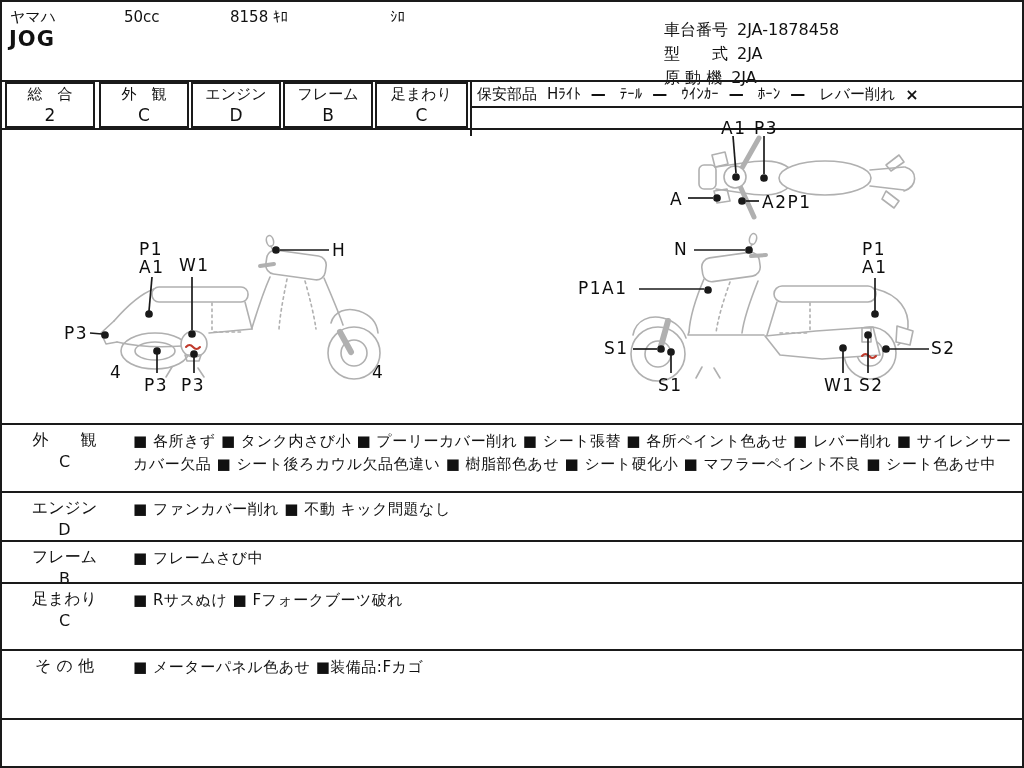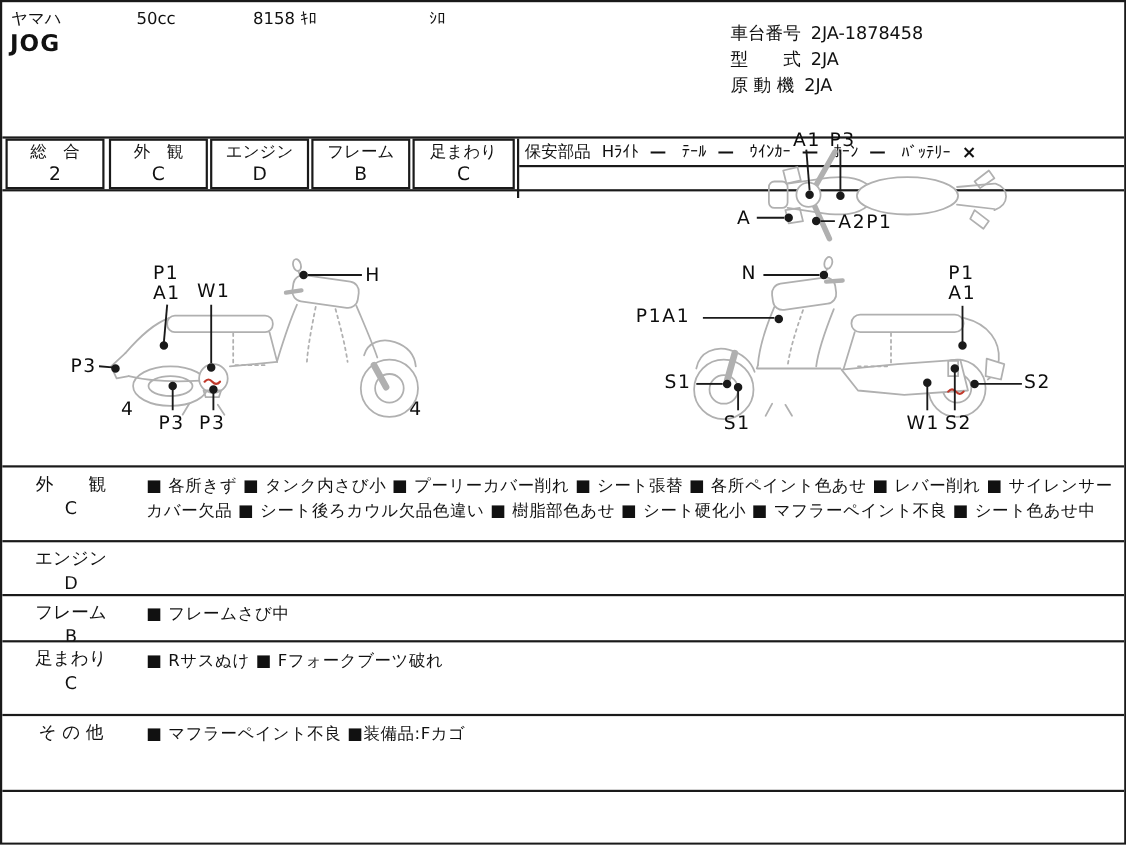--- a/index.html
+++ b/index.html
@@ -10,21 +10,21 @@
     color:#111;overflow:hidden;
   }
   
   .hdr-item{position:absolute;top:6px;font-size:15px;white-space:pre;}
   .model-name{position:absolute;left:7px;top:25px;font-size:21px;font-weight:600;letter-spacing:1px;}
   .hdr-right{position:absolute;left:662px;top:5px;font-size:16px;line-height:24px;margin-top:11px;}
   .hdr-right .lbl{display:inline-block;white-space:pre;}
   .hdr-right .val{margin-left:9px;white-space:pre;}
   
   .ratings{position:absolute;left:0;top:78px;width:1020px;height:50px;
-    border-top:2px solid #1a1a1a;border-bottom:2px solid #1a1a1a;box-sizing:border-box;margin-top:44px;}
+    border-top:2px solid #1a1a1a;border-bottom:2px solid #1a1a1a;box-sizing:border-box;}
   .grade-box{position:absolute;top:0;height:46px;border:2px solid #1a1a1a;box-sizing:border-box;
     text-align:center;}
   .grade-box .g-label{font-size:15px;margin-top:1px;white-space:pre;}
   .grade-box .g-value{font-size:17px;margin-top:1px;}
   .safety{position:absolute;left:468px;top:0;right:0;height:54px;border-left:2px solid #1a1a1a;box-sizing:border-box;}
   .safety-row1{height:24px;border-bottom:2px solid #1a1a1a;display:flex;align-items:center;
     font-size:15px;padding-left:5px;white-space:pre;}
   .safety-row1 .s-title{margin-right:10px;}
   .safety-item{display:flex;align-items:flex-end;margin-right:14px;}
   .safety-item .s-name{margin-right:10px;}
@@ -102,21 +102,21 @@
         </span>
         <span class="safety-item">
           <span class="s-name">ｳｲﾝｶｰ</span>
           <span class="s-status">—</span>
         </span>
         <span class="safety-item">
           <span class="s-name">ﾎｰﾝ</span>
           <span class="s-status">—</span>
         </span>
         <span class="safety-item">
-          <span class="s-name">ﾊﾞｯﾃﾘｰ</span>
+          <span class="s-name">レバー削れ</span>
           <span class="s-status bad">×</span>
         </span>
       </div>
     </div>
   </div>
 
   <div class="diagram">
     <svg width="1020" height="295" viewBox="0 0 1020 295">
       <g stroke="#b0b0b0" stroke-width="1.6" fill="none" stroke-linecap="round" stroke-linejoin="round">
 
@@ -271,31 +271,32 @@
   </div>
 
   <div class="sec" style="top:421px;height:68px">
     <div class="sec-label">外　　観</div>
     <div class="sec-grade">C</div>
     <div class="sec-text">■ 各所きず ■ タンク内さび小 ■ プーリーカバー削れ ■ シート張替 ■ 各所ペイント色あせ ■ レバー削れ ■ サイレンサーカバー欠品 ■ シート後ろカウル欠品色違い ■ 樹脂部色あせ ■ シート硬化小 ■ マフラーペイント不良 ■ シート色あせ中</div>
   </div>
   <div class="sec" style="top:489px;height:49px">
     <div class="sec-label">エンジン</div>
     <div class="sec-grade">D</div>
+    <div class="sec-text">■ ファンカバー削れ ■  不動 キック問題なし</div>
   </div>
   <div class="sec" style="top:538px;height:42px">
     <div class="sec-label">フレーム</div>
     <div class="sec-grade">B</div>
     <div class="sec-text">■ フレームさび中</div>
   </div>
   <div class="sec" style="top:580px;height:67px">
     <div class="sec-label">足まわり</div>
     <div class="sec-grade">C</div>
     <div class="sec-text">■ Rサスぬけ ■ Fフォークブーツ破れ</div>
   </div>
   <div class="sec" style="top:647px;height:69px">
     <div class="sec-label">そ の 他</div>
     <div class="sec-grade"></div>
-    <div class="sec-text">■ マフラーペイント不良 ■装備品:Fカゴ</div>
+    <div class="sec-text">■ メーターパネル色あせ ■装備品:Fカゴ</div>
   </div>
   <div class="empty-row"></div>
 
 </div>
 
 </body></html>

